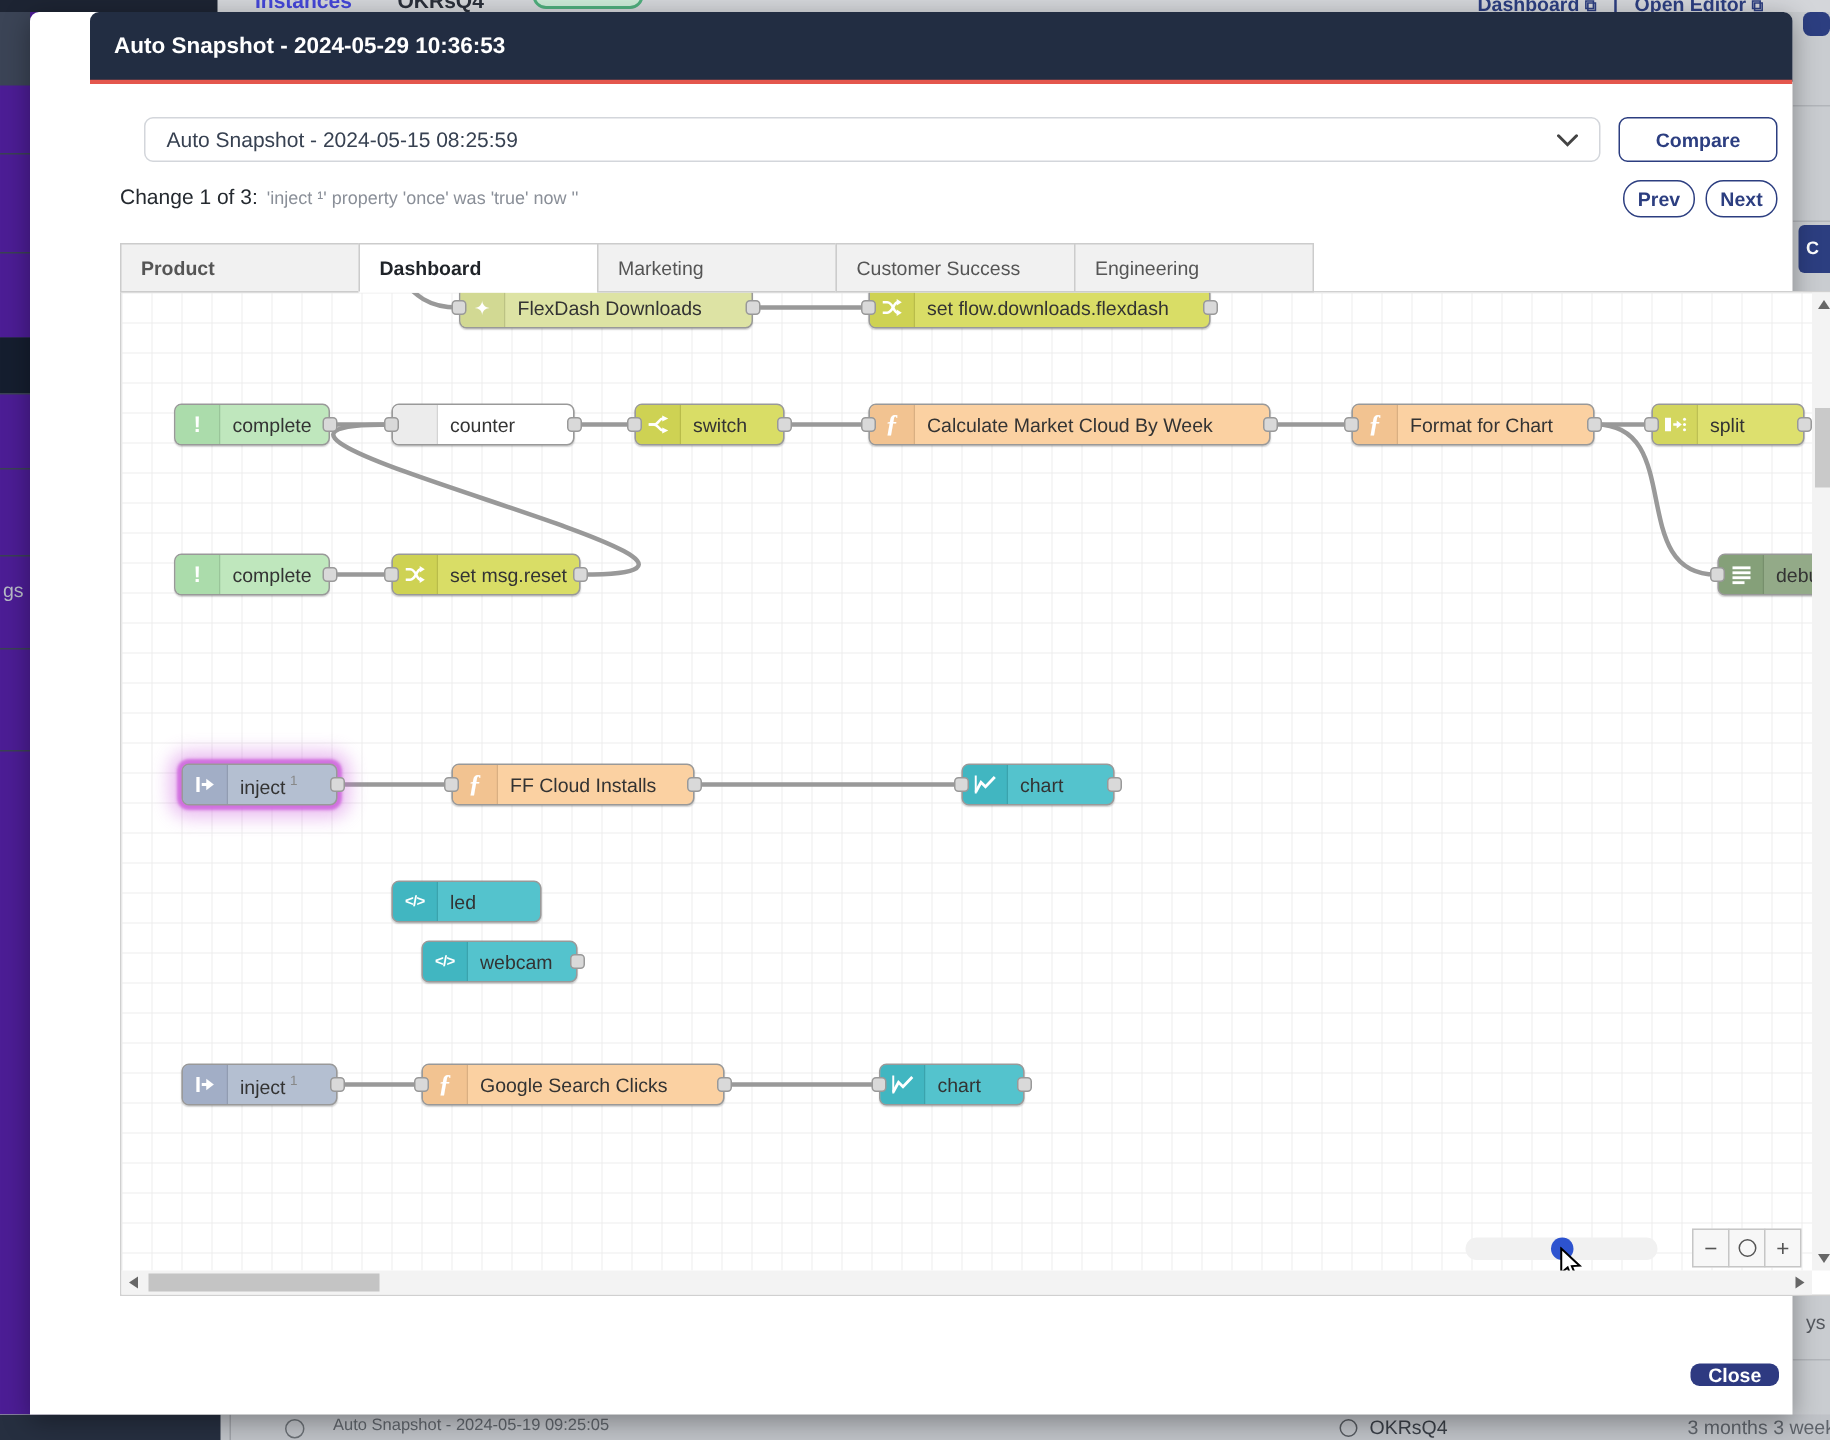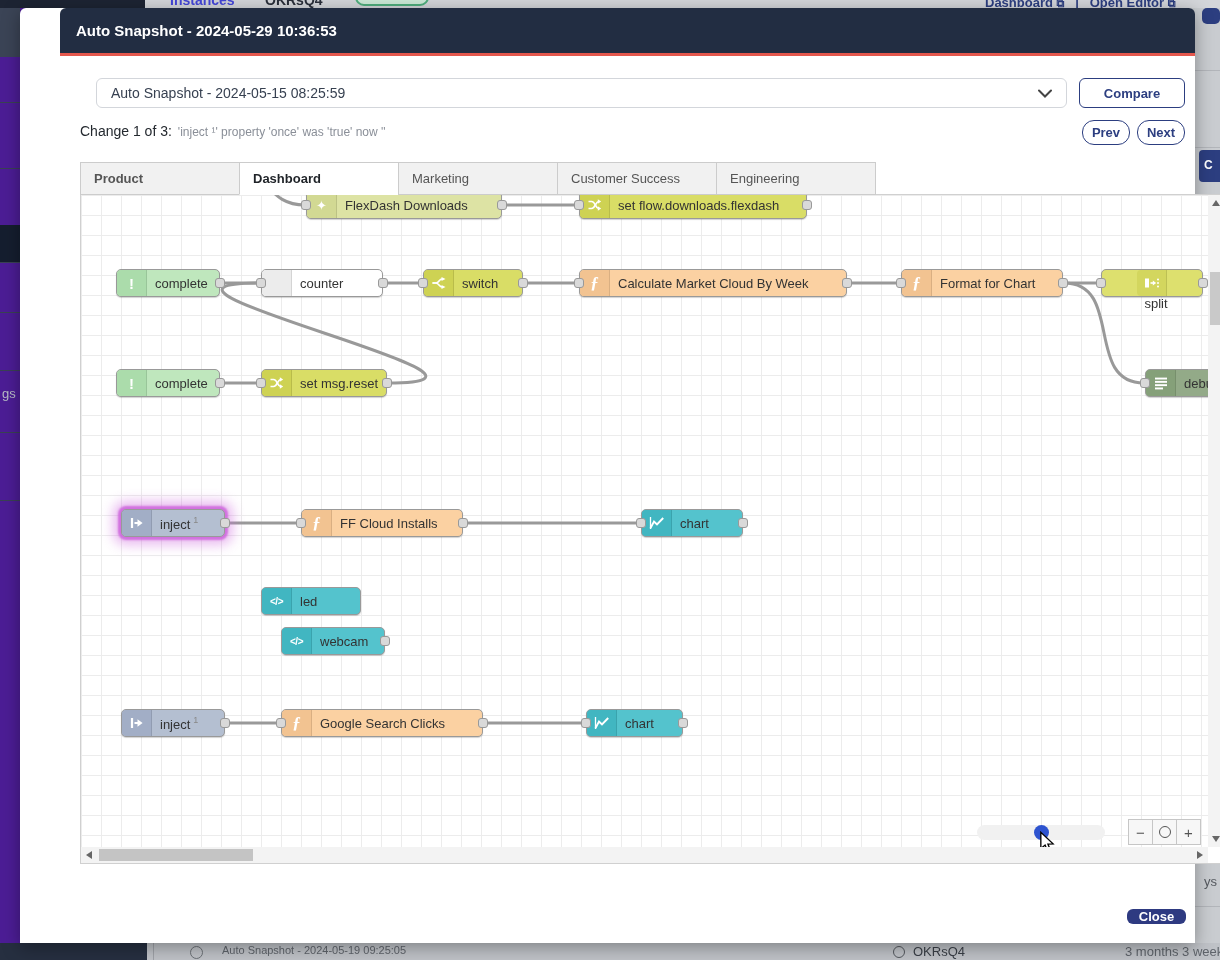--- a/index.html
+++ b/index.html
@@ -300,21 +300,21 @@
               <span class="port pout"></span>
             </div>
             <div class="fnode" style="left: 820px; top: 74px; width: 162px; background: rgb(251, 209, 162);">
               <span class="nicon" style="background: rgb(242, 195, 145);">
                 <span class="fx">ƒ</span>
               </span>
               <span class="nlabel">Format for Chart</span>
               <span class="port pin"></span>
               <span class="port pout"></span>
             </div>
-            <div class="fnode" style="left: 1020px; top: 74px; width: 102px; background: rgb(221, 224, 110); flex-direction: column;">
+            <div class="fnode" style="left: 1020px; top: 74px; width: 102px; background: rgb(221, 224, 110);">
               <span class="nicon" style="background: rgb(211, 214, 94);">
                 <svg viewBox="0 0 16 16">
                   <rect x="1" y="3.5" width="4" height="9" fill="#fff"></rect>
                   <path d="M6.5 8h2.5" stroke="#fff" stroke-width="1.6"></path>
                   <path d="M8.8 5.4 L12.2 8 L8.8 10.6 Z" fill="#fff"></path>
                   <g fill="#fff">
                     <circle cx="14" cy="4.5" r="1"></circle>
                     <circle cx="14" cy="8" r="1"></circle>
                     <circle cx="14" cy="11.5" r="1"></circle>
                   </g>

